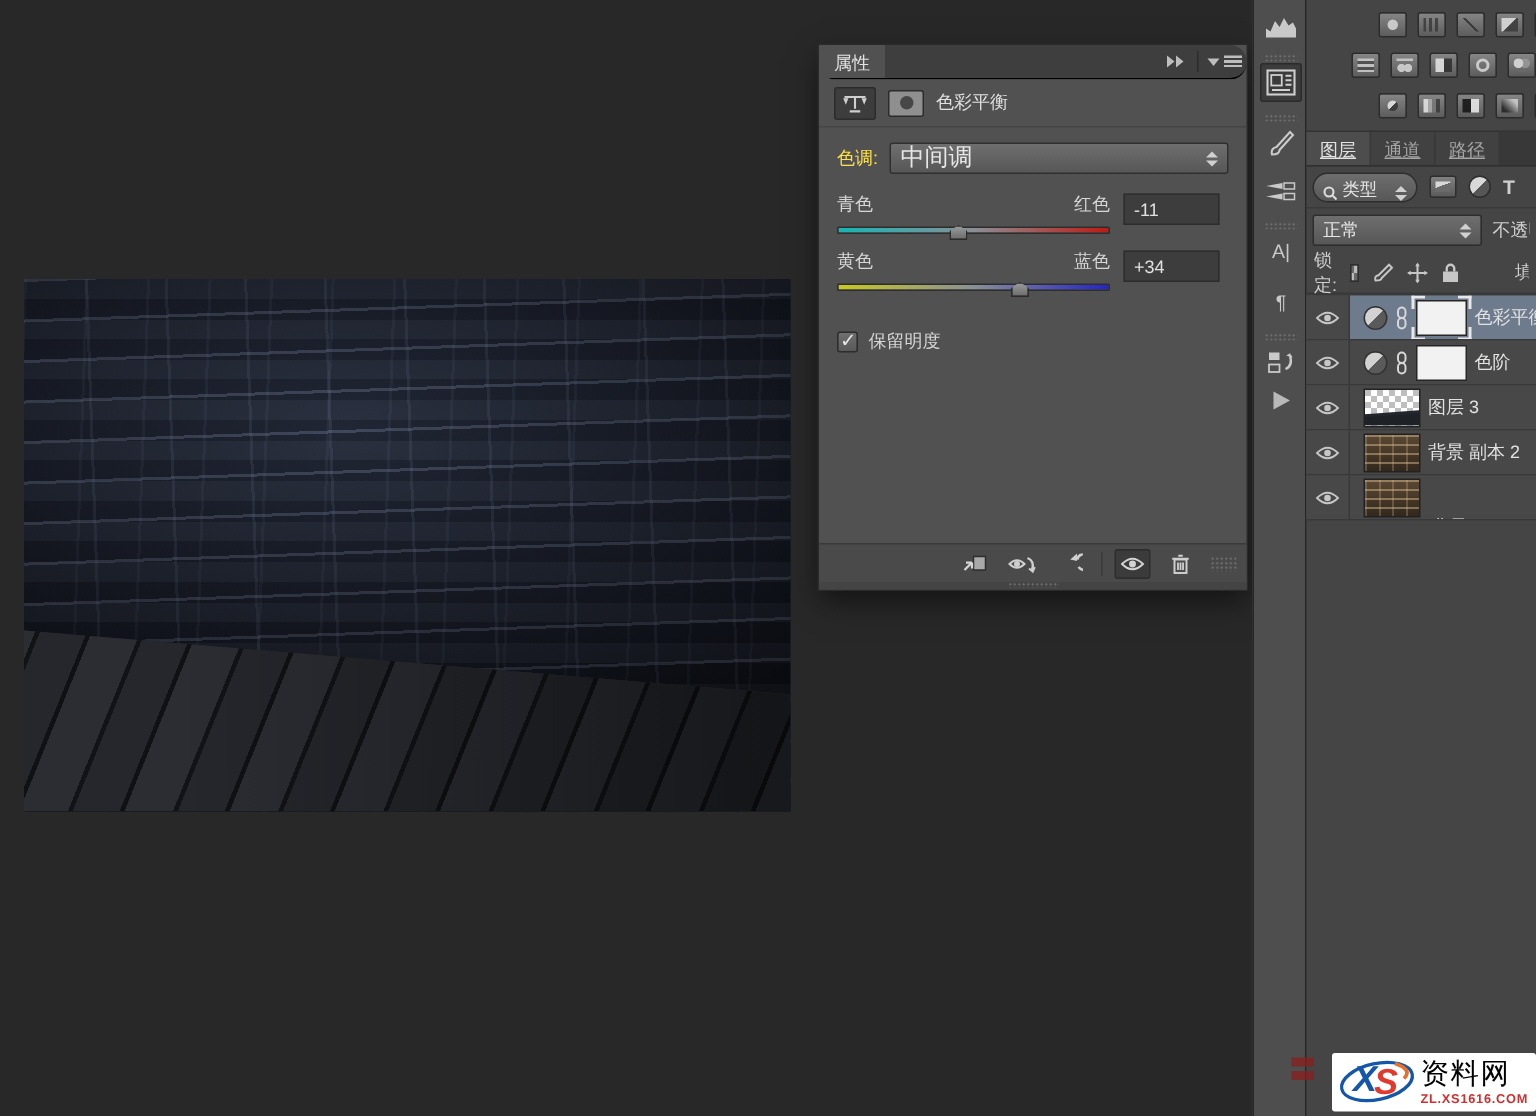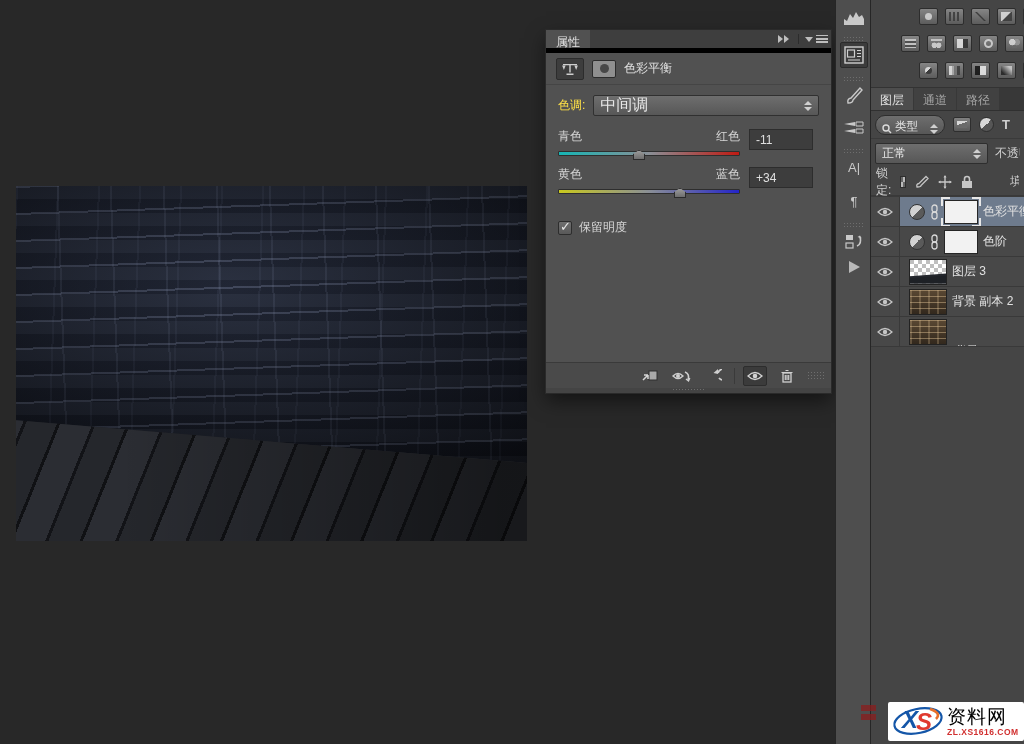--- a/index.html
+++ b/index.html
@@ -22,21 +22,21 @@
     background:
       linear-gradient(90deg, rgba(0,0,0,0) 20%, rgba(0,0,0,.45) 95%),
       linear-gradient(180deg, rgba(0,0,0,.35), rgba(0,0,0,0) 30%),
       repeating-linear-gradient(112deg, #2b2d33 0 30px, #121317 30px 33px, #25272c 33px 62px, #101114 62px 65px),
       #1d1f24;
   }
 
   
   #props-panel { left:546px; top:30px; width:285px; height:363px; background:#515151;
     box-shadow:0 0 0 1px #2a2a2a, 0 8px 18px rgba(0,0,0,.5); }
-  .p-tabbar { height:23px; background:#3e3e3e; display:flex; align-items:stretch; border-bottom:5px solid #000000; }
+  .p-tabbar { height:23px; background:#3e3e3e; display:flex; align-items:stretch; border-bottom:1px solid #000000;border-radius:11px; }
   .p-tab { background:#515151; padding:4px 10px 0 10px; font-size:12px; color:#e2e2e2; }
   .p-tabbar .spacer { flex:1; }
   .dbl-arrow { width:26px; display:flex; align-items:center; justify-content:center; gap:1px; }
   .dbl-arrow i { width:0; height:0; border-top:4px solid transparent; border-bottom:4px solid transparent; border-left:5px solid #bdbdbd; }
   .vsep { width:1px; background:#2c2c2c; margin:4px 2px; }
   .pmenu { width:30px; display:flex; align-items:center; justify-content:center; gap:3px; }
   .pmenu .tri { width:0; height:0; border-left:4px solid transparent; border-right:4px solid transparent; border-top:5px solid #bdbdbd; }
   .pmenu .bars { width:12px; height:8px; background:repeating-linear-gradient(180deg,#bdbdbd 0 1.5px, transparent 1.5px 3.2px); }
   .p-header { height:32px; display:flex; align-items:center; gap:8px; padding:0 10px; border-bottom:1px solid #454545; }
   .hdr-box { width:28px; height:22px; background:#3d3d3d; border:1px solid #2c2c2c; border-radius:2px; display:flex; align-items:center; justify-content:center; }
@@ -97,21 +97,21 @@
   .adj.a-black-white::after { background:linear-gradient(90deg,#e8e8e8 50%,#2e2e2e 50%); }
   .adj.a-photo-filter::after { border-radius:50%; border:2px solid #d8d8d8; inset:3px 4px; background:transparent; }
   .adj.a-channel-mixer::after { background:radial-gradient(circle at 30% 35%,#e0e0e0 3px,transparent 3.5px),radial-gradient(circle at 70% 35%,#9a9a9a 3px,transparent 3.5px),radial-gradient(circle at 50% 70%,#6a6a6a 3px,transparent 3.5px); }
   .adj.a-invert::after { background:linear-gradient(135deg,#e8e8e8 50%,#333 50%); border-radius:50%; inset:4px 5px; }
   .adj.a-posterize::after { background:linear-gradient(90deg,#e8e8e8 0 25%,#b0b0b0 25% 50%,#787878 50% 75%,#3a3a3a 75%); }
   .adj.a-threshold::after { background:linear-gradient(90deg,#111 50%,#eee 50%); }
   .adj.a-gradient-map::after { background:linear-gradient(45deg,#222 20%,#cfcfcf 80%); }
   .adj.a-selective-color::after { background:conic-gradient(#ddd 0 25%,#555 25% 50%,#bbb 50% 75%,#777 75%); }
 
   .l-tabbar { height:23px; background:#383838; display:flex; gap:1px; border-bottom:1px solid #303030; }
-  .l-tab { padding:4px 9px 0 9px; font-size:12px; background:#414141; color:#a5a5a5; }
+  .l-tab { padding:4px 9px 0 9px; font-size:12px; background:#414141; color:#a5a5a5;text-decoration:underline; }
   .l-tab.active { background:#4d4d4d; color:#e2e2e2; }
   .filter-row { height:28px; display:flex; align-items:center; gap:8px; padding:0 4px; border-bottom:1px solid #3a3a3a; }
   .type-pill { width:70px; height:20px; border-radius:10px; background:linear-gradient(#6e6e6e,#575757); border:1px solid #2e2e2e;
     display:flex; align-items:flex-end; gap:3px; padding:0 6px; font-size:11.5px; color:#e4e4e4; }
   .type-pill .spacer { flex:1; }
   .mini-ic { width:18px; height:15px; border:1px solid #2e2e2e; border-radius:2px; background:linear-gradient(#808080,#5a5a5a); position:relative; flex:none; }
   .mini-ic.img::after { content:""; position:absolute; inset:3px; background:linear-gradient(160deg,#d8d8d8 40%,#6a6a6a 41%); }
   .half-circle { width:15px; height:15px; border-radius:50%; border:1px solid #2e2e2e; background:linear-gradient(135deg,#d9d9d9 50%,#565656 50%); flex:none; }
   .t-glyph { font-size:13px; color:#cfcfcf; font-weight:bold; }
   .blend-row { height:29px; display:flex; align-items:center; gap:7px; padding:0 4px; }

